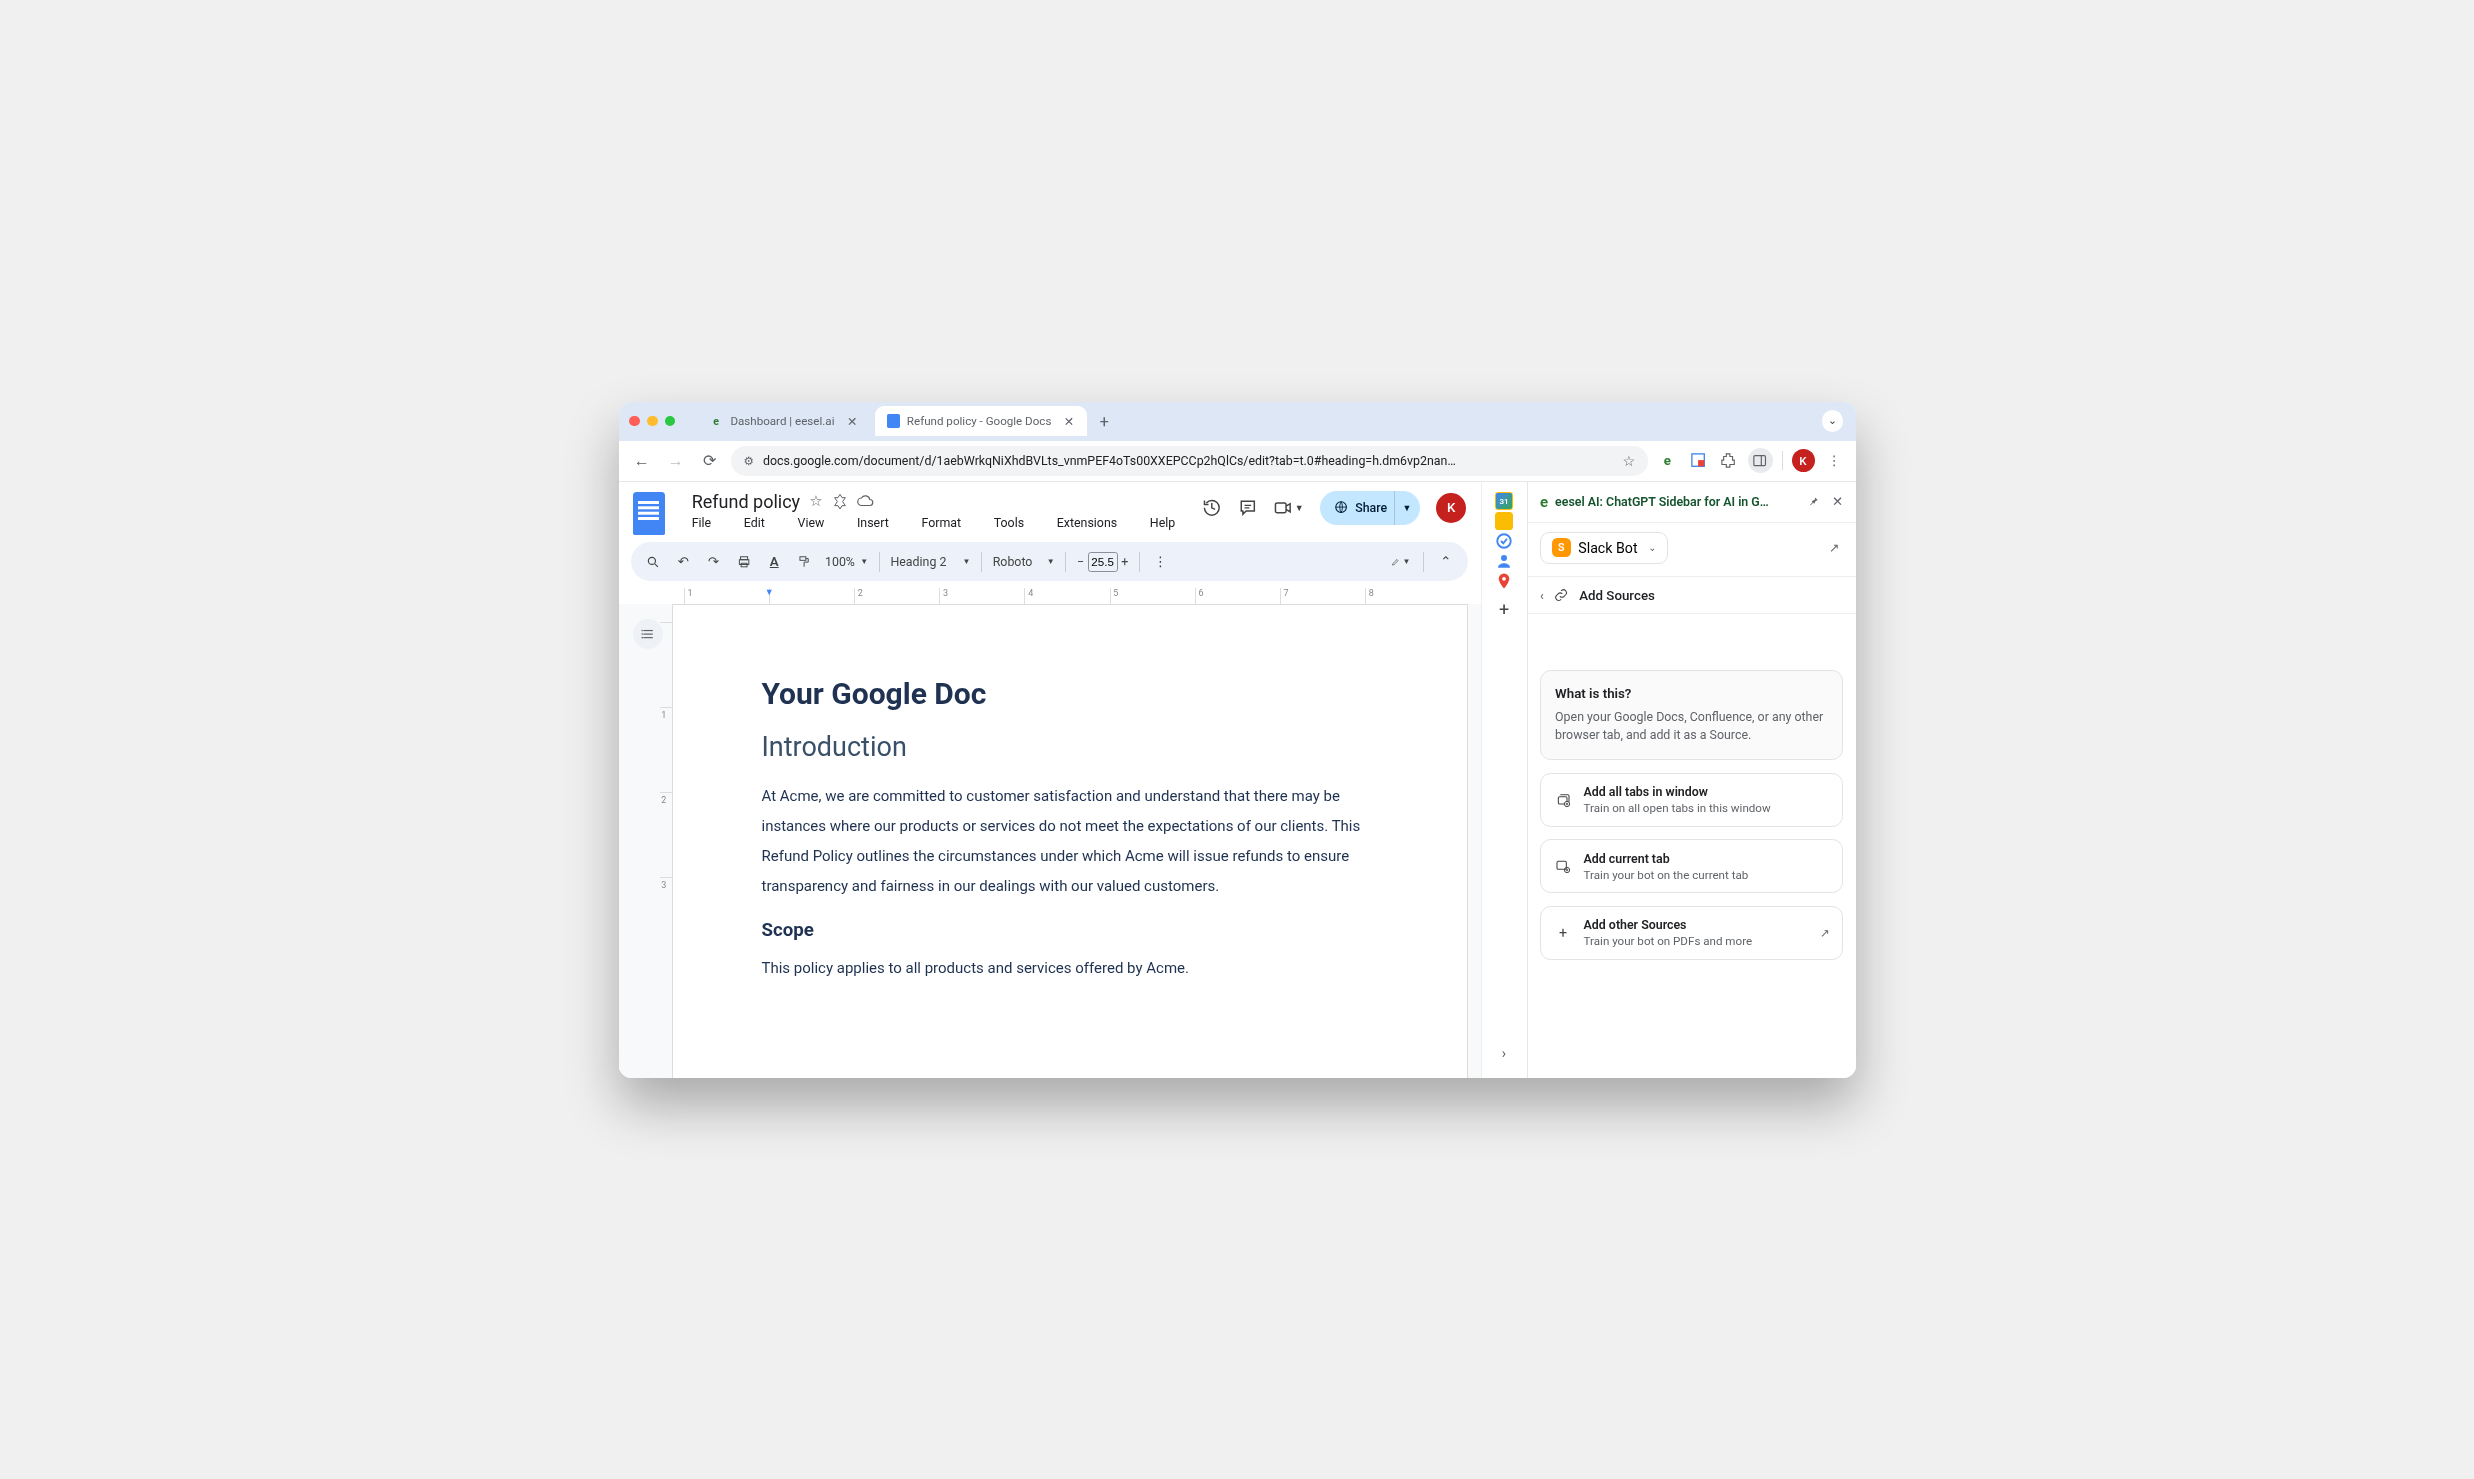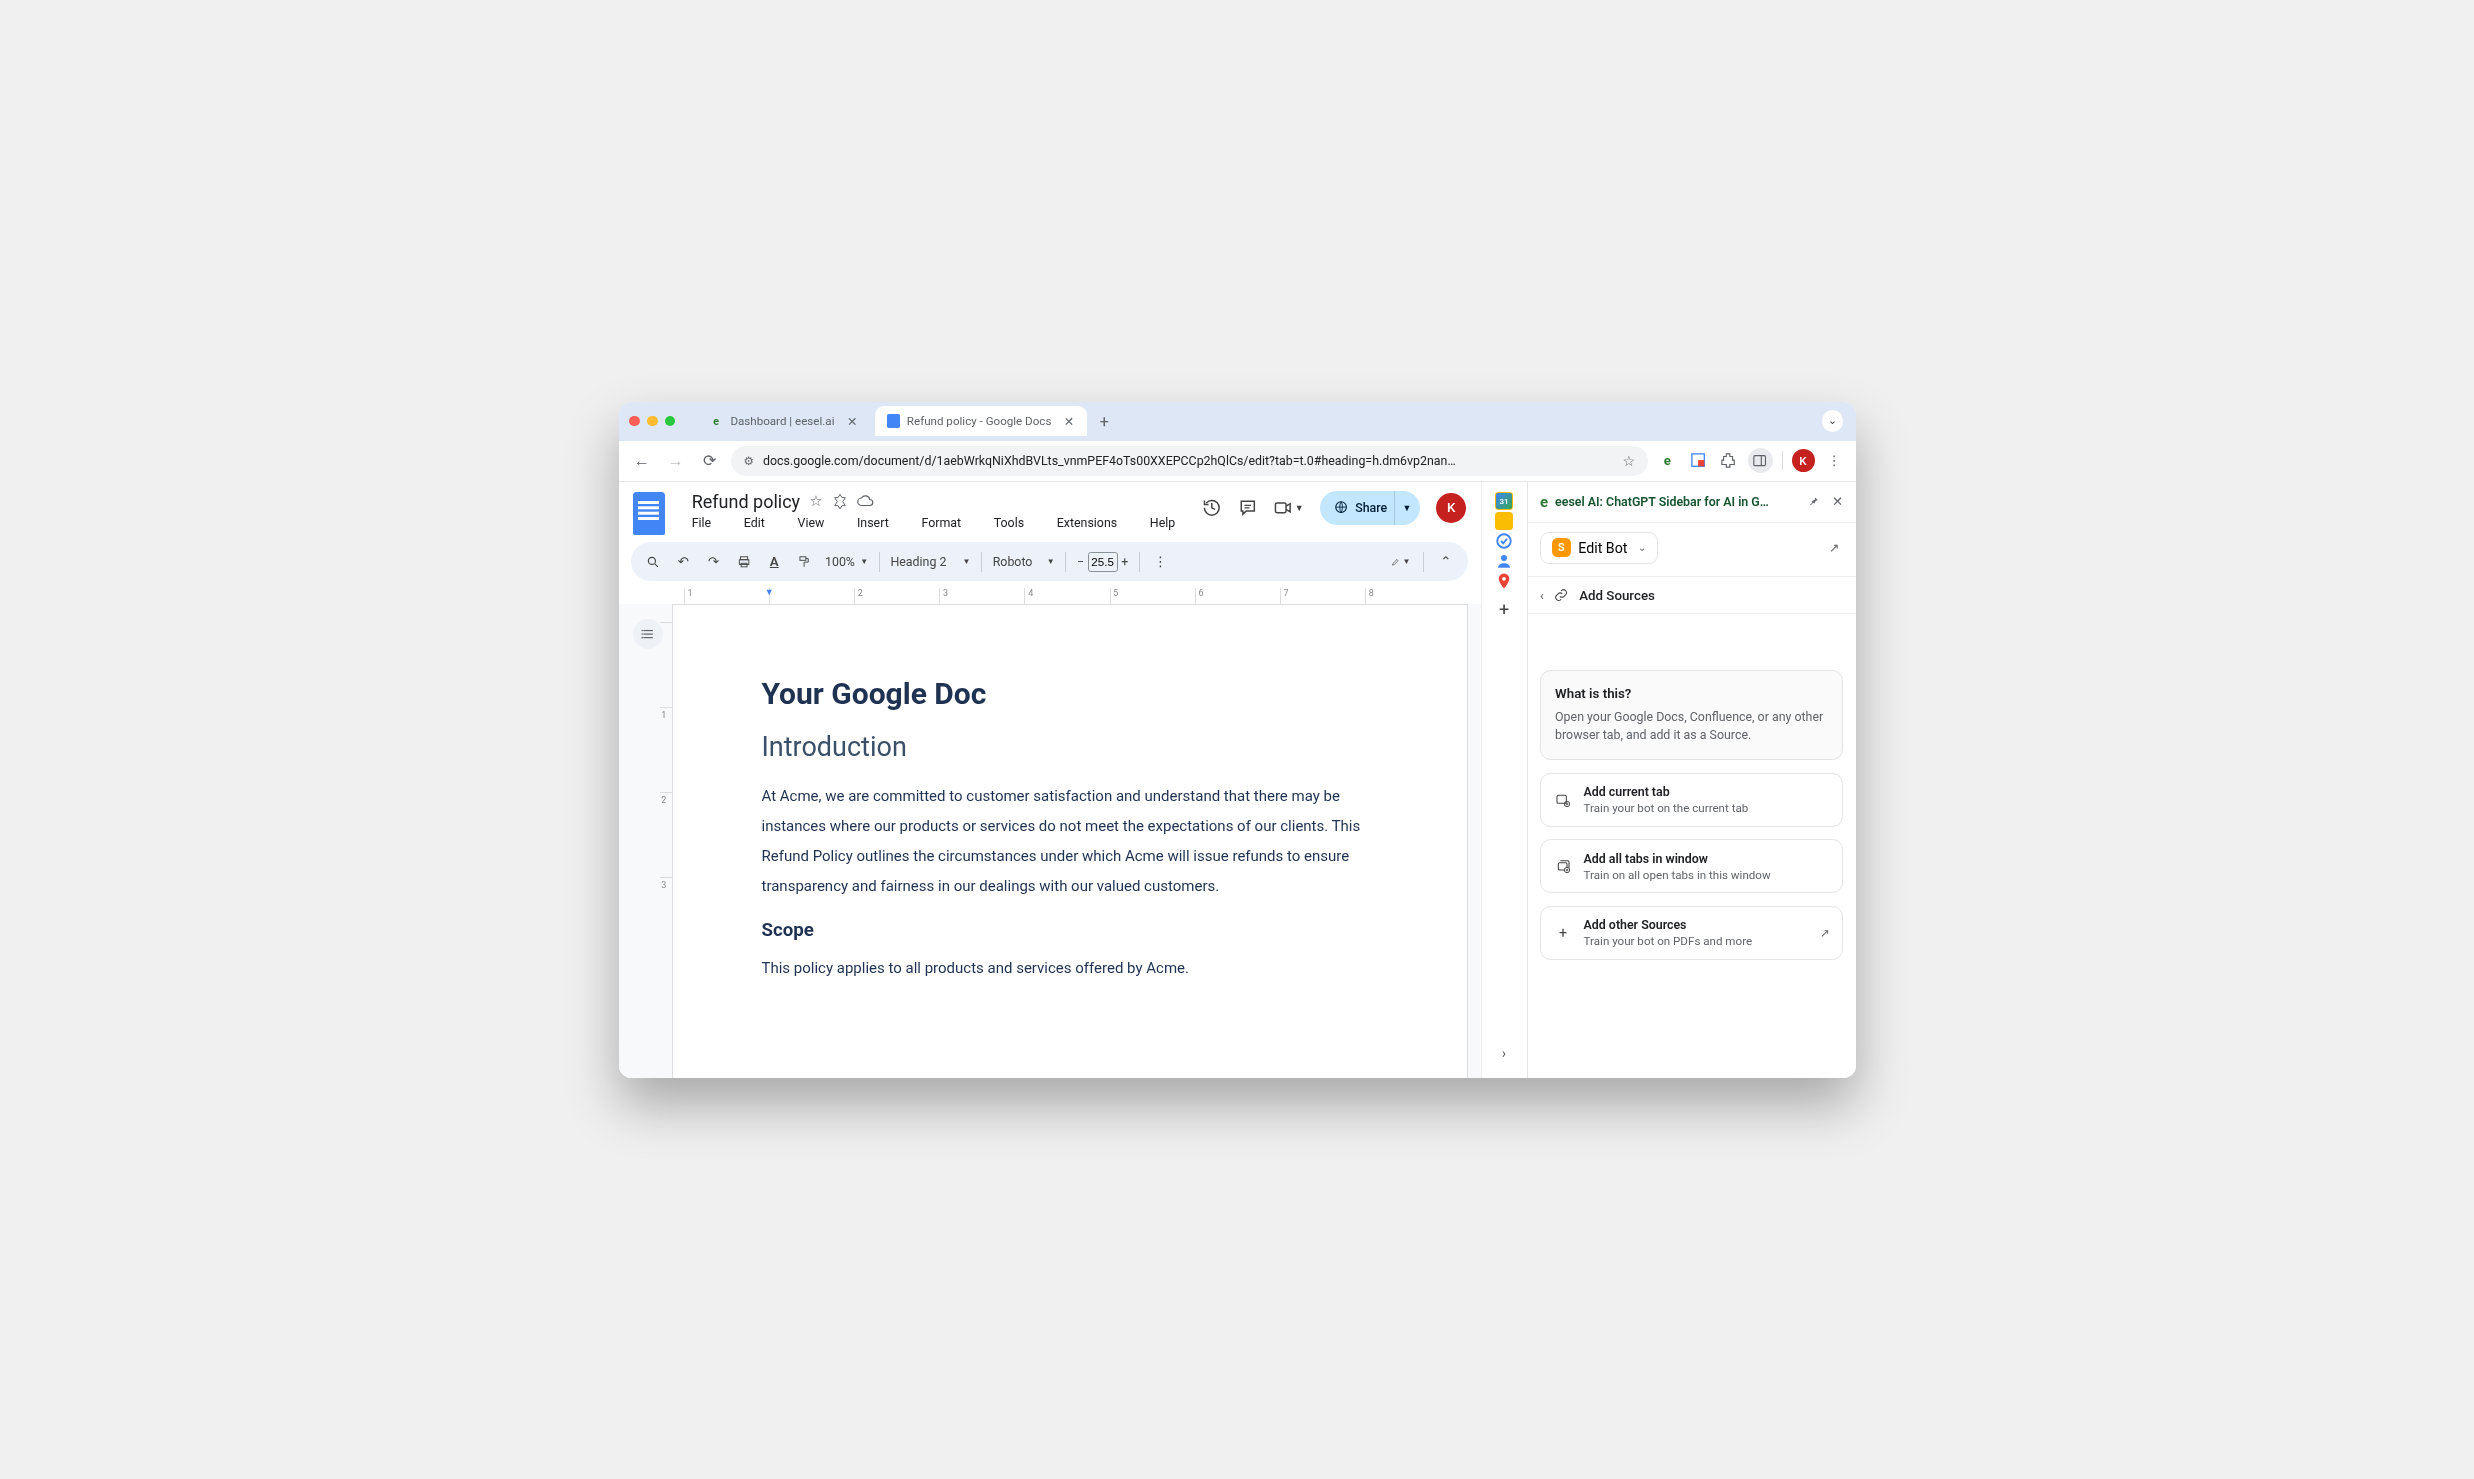--- a/index.html
+++ b/index.html
@@ -366,68 +366,68 @@
               <path d="M14 3l7 7-4 1-3 6-2-2-5 5-1-1 5-5-2-2 6-3 1-4z" fill="#5f6368"></path>
             </svg>
         </span>
         <span class="ico">✕</span>
       </div>
       <div class="agent-row">
         <div class="agent-chip">
           <div class="av">
               <span>S</span>
             </div>
-          <span>Edit Bot</span>
+          <span>Slack Bot</span>
           <span class="ch">⌄</span>
         </div>
         <span class="arrow">↗</span>
       </div>
       <div class="bc-row">
         <span class="back">‹</span>
         <svg width="14.2" height="14.2" viewBox="0 0 24 24">
             <path d="Q"></path>
             <path d="M10 14a5 5 0 007 0l3-3a5 5 0 00-7-7l-1 1M14 10a5 5 0 00-7 0l-3 3a5 5 0 007 7l1-1" fill="none" stroke="#444" stroke-width="1.8"></path>
           </svg>
         <span>Add Sources</span>
       </div>
       <div class="panel-body">
         <div class="info-card">
           <div class="t">What is this?</div>
           <div class="d">Open your Google Docs, Confluence, or any other browser tab, and add it as a Source.</div>
-        </div>
-        <div class="action-card">
-          <div class="icon">
-              <svg width="16" height="16" viewBox="0 0 24 24">
-                <rect x="3" y="5" width="14" height="12" rx="2" fill="none" stroke="#444" stroke-width="1.6"></rect>
-                <circle cx="18" cy="18" r="4" fill="none" stroke="#444" stroke-width="1.4"></circle>
-                <line x1="18" y1="16" x2="18" y2="20" stroke="#444" stroke-width="1.4"></line>
-                <line x1="16" y1="18" x2="20" y2="18" stroke="#444" stroke-width="1.4"></line>
-              </svg>
-            </div>
-          <div class="txt">
-            <div class="t">Add current tab</div>
-            <div class="d">Train your bot on the current tab</div>
-          </div>
         </div>
         <div class="action-card">
           <div class="icon">
               <svg width="16" height="16" viewBox="0 0 24 24">
                 <rect x="5" y="7" width="13" height="11" rx="2" fill="none" stroke="#444" stroke-width="1.6"></rect>
                 <path d="M8 4h11a2 2 0 012 2v9" fill="none" stroke="#444" stroke-width="1.6"></path>
                 <circle cx="18" cy="18" r="4" fill="#fff" stroke="#444" stroke-width="1.4"></circle>
                 <line x1="18" y1="16" x2="18" y2="20" stroke="#444" stroke-width="1.4"></line>
                 <line x1="16" y1="18" x2="20" y2="18" stroke="#444" stroke-width="1.4"></line>
               </svg>
             </div>
           <div class="txt">
             <div class="t">Add all tabs in window</div>
             <div class="d">Train on all open tabs in this window</div>
           </div>
         </div>
         <div class="action-card">
+          <div class="icon">
+              <svg width="16" height="16" viewBox="0 0 24 24">
+                <rect x="3" y="5" width="14" height="12" rx="2" fill="none" stroke="#444" stroke-width="1.6"></rect>
+                <circle cx="18" cy="18" r="4" fill="none" stroke="#444" stroke-width="1.4"></circle>
+                <line x1="18" y1="16" x2="18" y2="20" stroke="#444" stroke-width="1.4"></line>
+                <line x1="16" y1="18" x2="20" y2="18" stroke="#444" stroke-width="1.4"></line>
+              </svg>
+            </div>
+          <div class="txt">
+            <div class="t">Add current tab</div>
+            <div class="d">Train your bot on the current tab</div>
+          </div>
+        </div>
+        <div class="action-card">
           <div class="icon">+</div>
           <div class="txt">
             <div class="t">Add other Sources</div>
             <div class="d">Train your bot on PDFs and more</div>
           </div>
           <span class="ar">↗</span>
         </div>
       </div>
     </div>
   </div>

